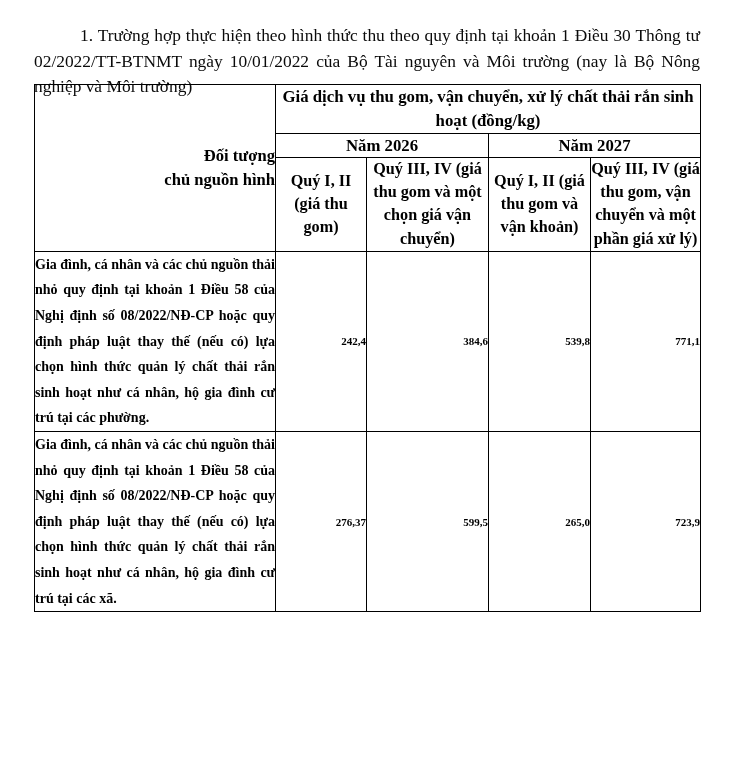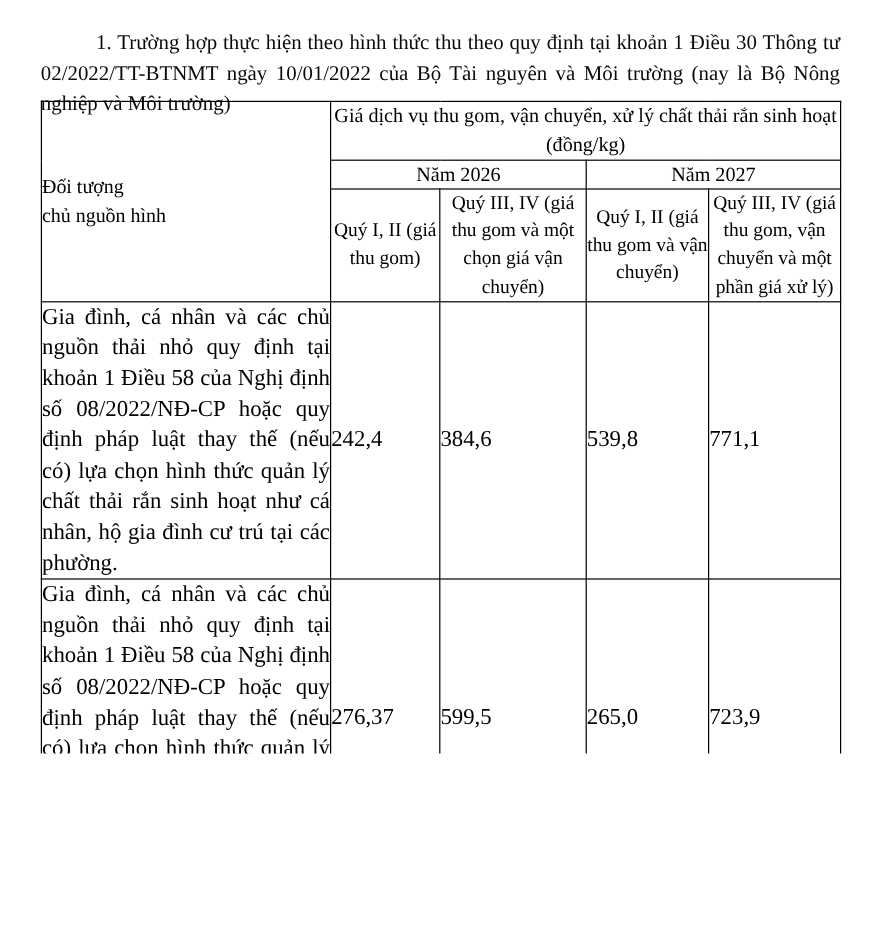--- a/index.html
+++ b/index.html
@@ -50,21 +50,21 @@
     border-collapse: collapse;
     width: 666px;
     table-layout: fixed;
     border: 1.6px solid #000;
   }
   table.price-table td,
   table.price-table th {
     border: 1.4px solid #000;
     padding: 0;
     vertical-align: middle;
-    font-weight: normal;
+    font-weight: bold;
   }
 
   
   col.c-subject { width: 241px; }
   col.c-q12-26  { width: 91px;  }
   col.c-q34-26  { width: 122px; }
   col.c-q12-27  { width: 102px; }
   col.c-q34-27  { width: 110px; }
 
   .hd {
@@ -84,40 +84,40 @@
     line-height: 23px;
     padding: 5px 6px 6px;
   }
   .hd-sub {
     font-size: 16.2px;
     line-height: 23.2px;
     padding: 6px 5px 8px;
   }
   .hd-subject {
     font-weight: bold;
-    text-align: left;
+    text-align: right;
     font-size: 16.6px;
     line-height: 24px;
     padding: 8px 10px;
     vertical-align: middle;
   }
 
   .cell-text {
-    font-size: 19px;
+    font-size: 14px;
     line-height: 25.6px;
     text-align: justify;
     text-justify: inter-word;
     padding: 9px 11px 10px 11px;
     vertical-align: middle;
     hyphens: none;
   }
 
   .cell-num {
-    text-align: left;
-    font-size: 19px;
+    text-align: right;
+    font-size: 11px;
     vertical-align: middle;
     padding: 4px 3px;
   }
 </style>
 </head>
 <body>
 
 <div class="page">
 
   <p class="intro">1. Trường hợp thực hiện theo hình thức thu theo quy định tại khoản 1 Điều 30 Thông tư 02/2022/TT-BTNMT ngày 10/01/2022 của Bộ Tài nguyên và Môi trường (nay là Bộ Nông nghiệp và Môi trường)</p>
@@ -142,21 +142,21 @@
         <tr>
           <td class="hd hd-year" colspan="2">Năm 2026</td>
           <td class="hd hd-year" colspan="2">Năm 2027</td>
         </tr>
         <tr>
           <td class="hd hd-sub">Quý I, II
 (giá thu gom)</td>
           <td class="hd hd-sub">Quý III, IV
 (giá thu gom và một chọn giá vận chuyển)</td>
           <td class="hd hd-sub">Quý I, II
-(giá thu gom và vận chuyển)</td>
+(giá thu gom và vận khoản)</td>
           <td class="hd hd-sub">Quý III, IV
 (giá thu gom, vận chuyển và một phần giá xử lý)</td>
         </tr>
       </thead>
       <tbody>
         <tr>
           <td class="cell-text">Gia đình, cá nhân và các chủ nguồn thải nhỏ quy định tại khoản 1 Điều 58 của Nghị định số 08/2022/NĐ-CP hoặc quy định pháp luật thay thế (nếu có) lựa chọn hình thức quản lý chất thải rắn sinh hoạt như cá nhân, hộ gia đình cư trú tại các phường.</td>
           <td class="cell-num">242,4</td>
           <td class="cell-num">384,6</td>
           <td class="cell-num">539,8</td>

